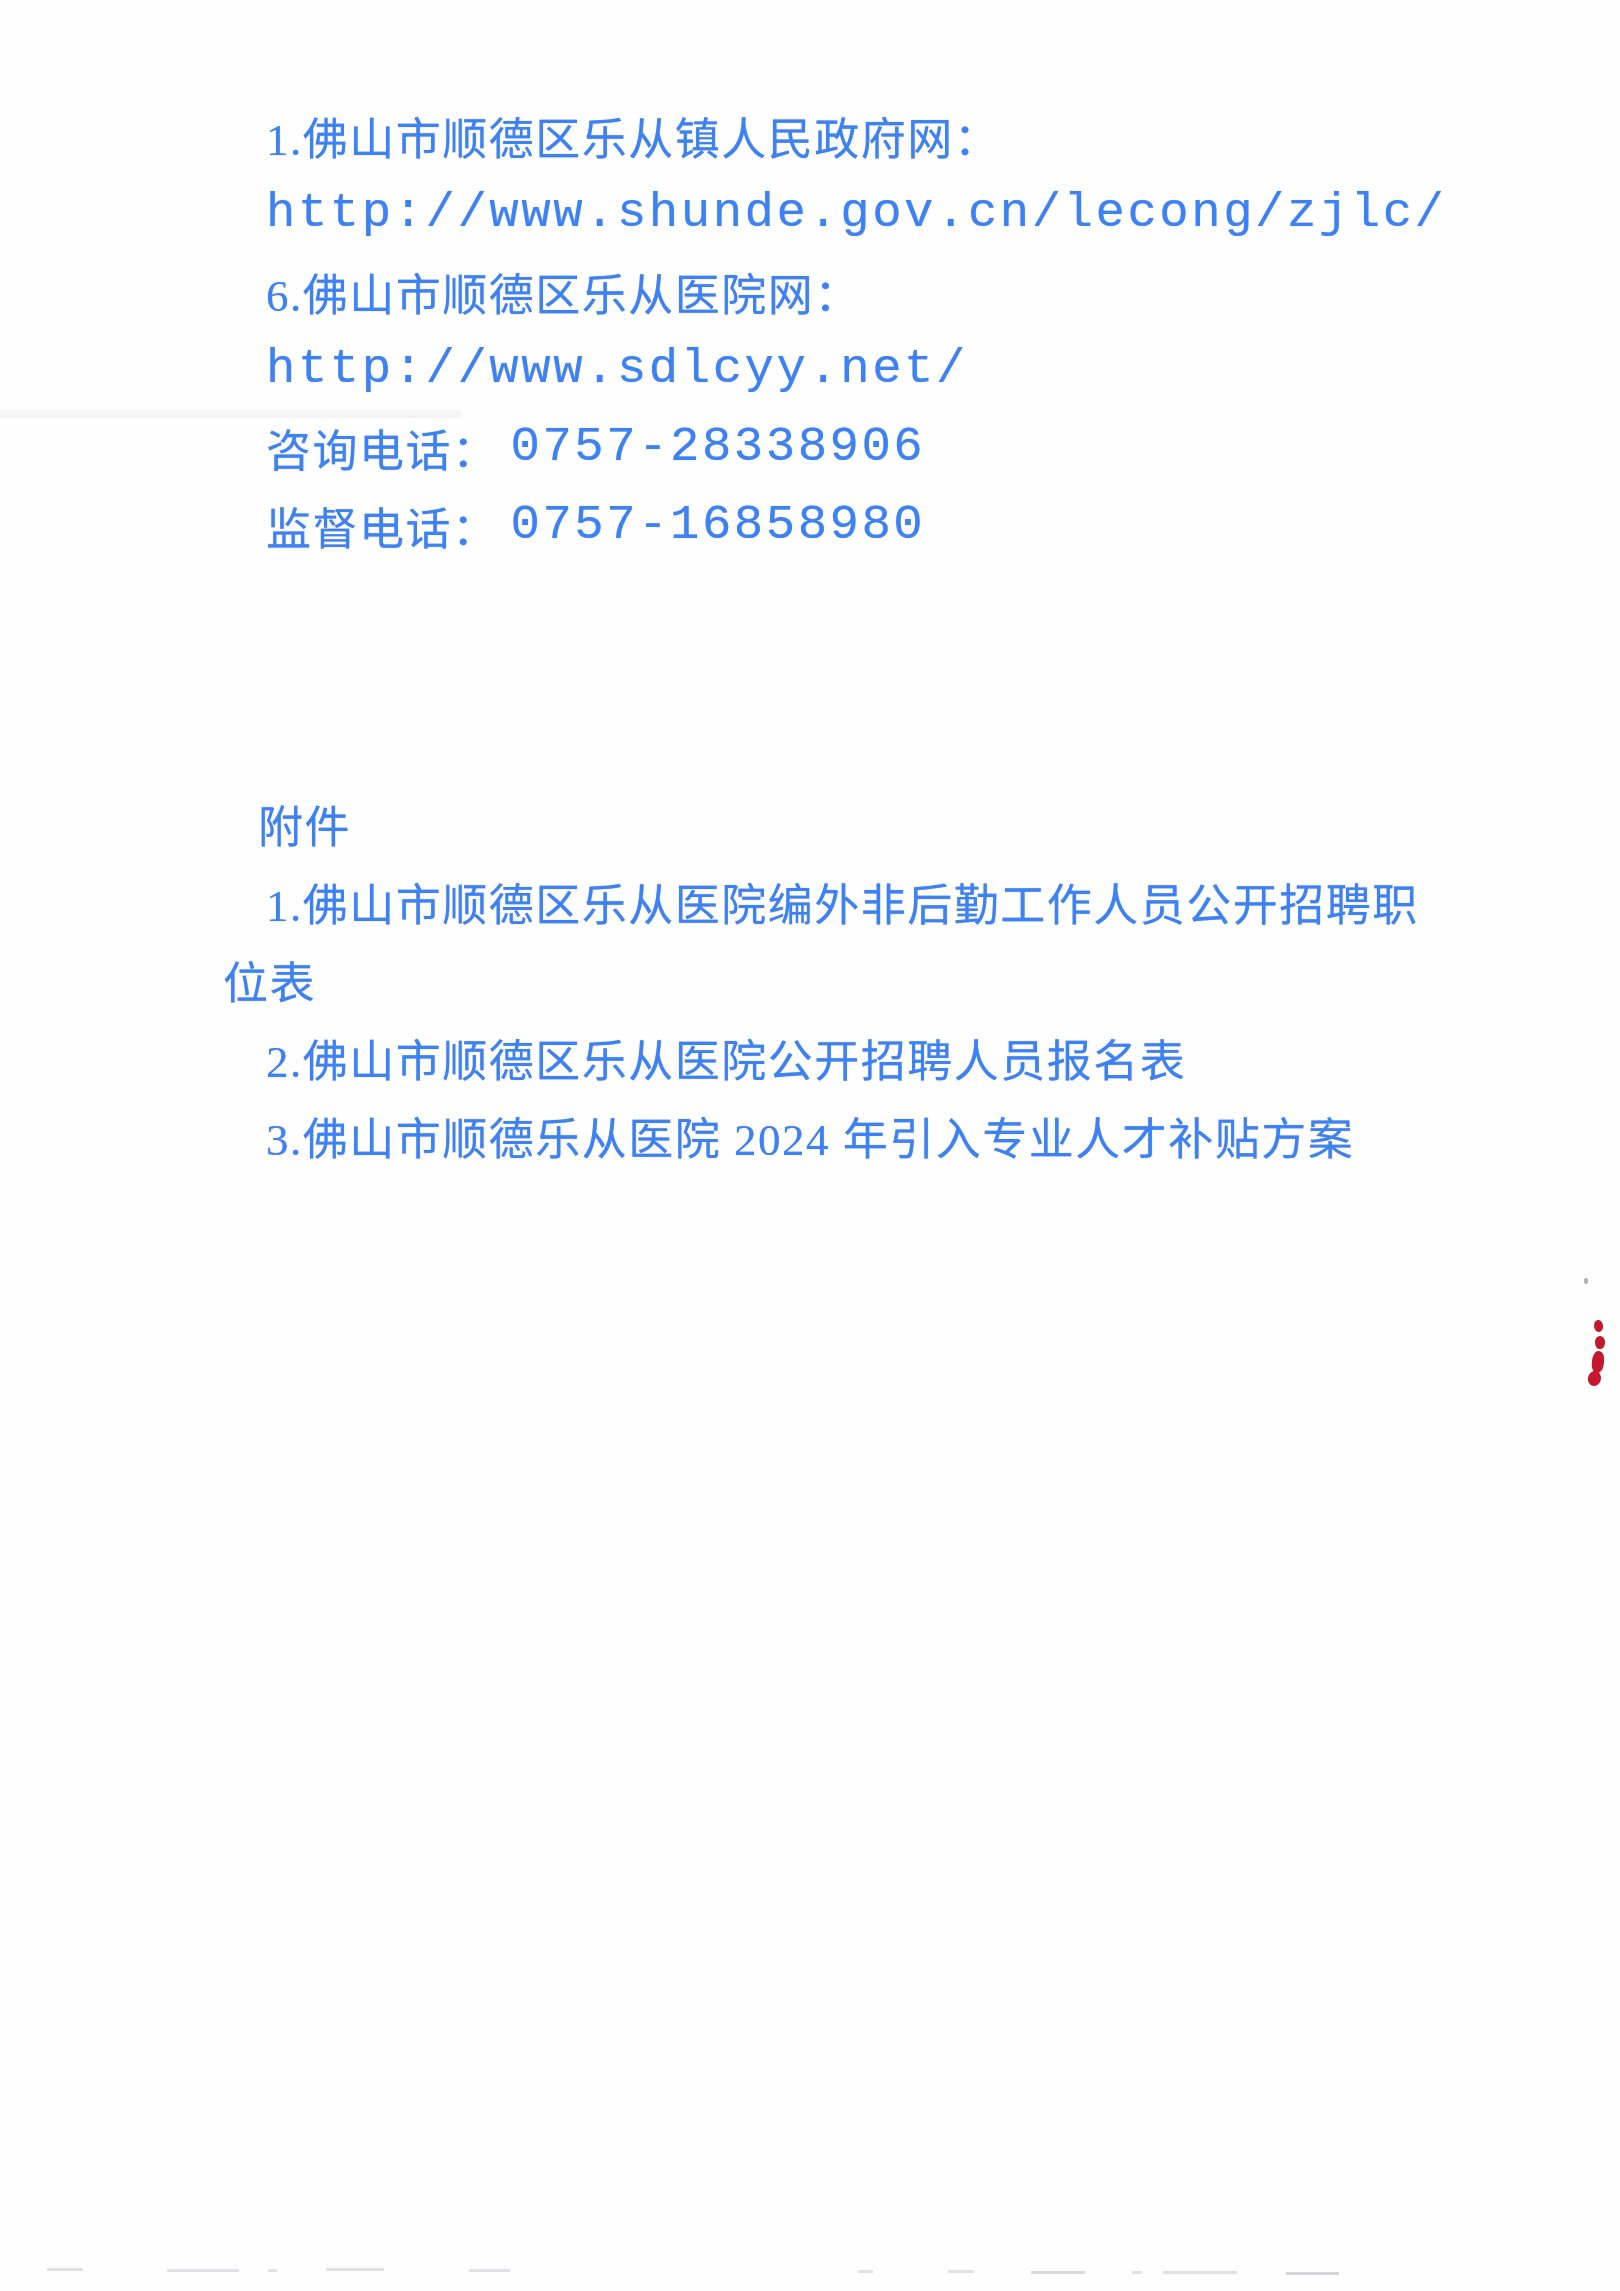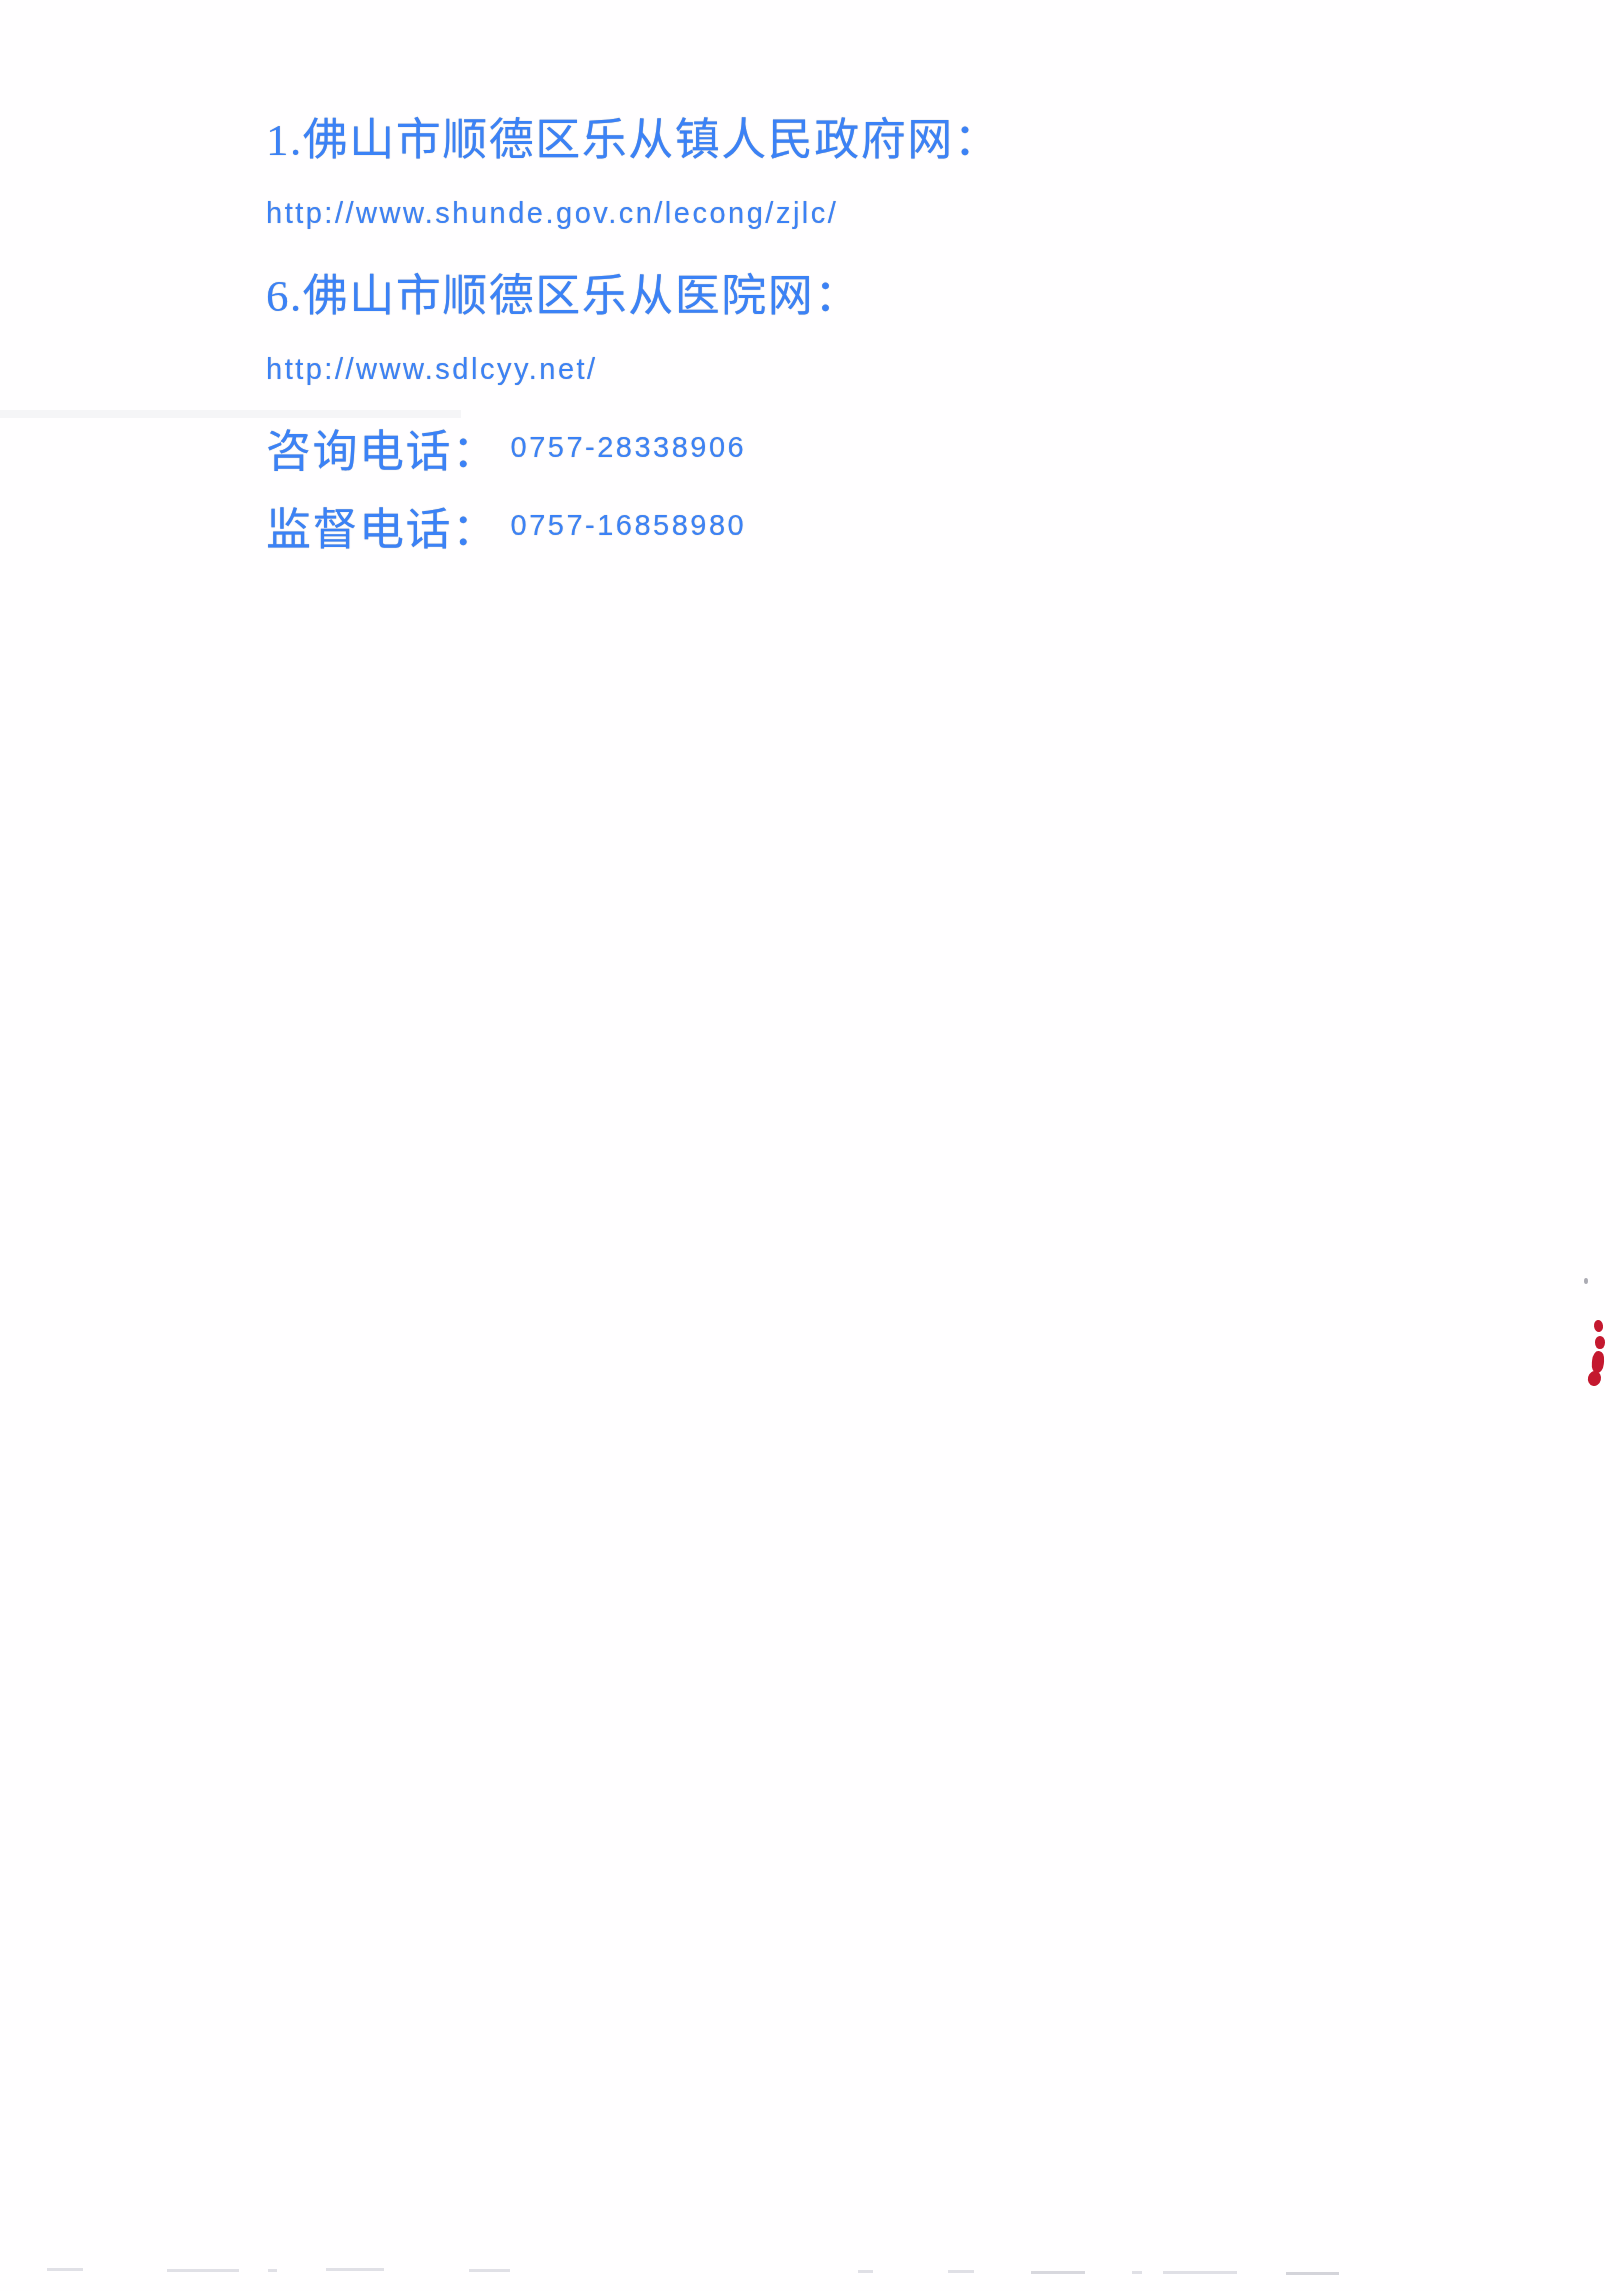--- a/index.html
+++ b/index.html
@@ -40,22 +40,22 @@
     left: 223px;
     right: 59px;
   }
   .attach-section {
     position: absolute;
     top: 784px;
     left: 223px;
     right: 59px;
   }
   .url, .num {
-    font-family: Liberation Sans, sans-serif;
-    font-size: 29px;
+    font-family: Liberation Mono, monospace;
+    font-size: 49px;
     letter-spacing: 2.5px;
   }
   .num { margin-left: 12px; }
 
   
   .red-dot {
     position: absolute;
     background: #c4182f;
     border-radius: 50%;
   }
@@ -91,20 +91,27 @@
 
   <section class="links-section">
     <p class="line indent">1.佛山市顺德区乐从镇人民政府网：</p>
     <p class="line url indent">http://www.shunde.gov.cn/lecong/zjlc/</p>
     <p class="line indent">6.佛山市顺德区乐从医院网：</p>
     <p class="line url indent">http://www.sdlcyy.net/</p>
     <p class="line indent"><span>咨询电话：</span><span class="num">0757-28338906</span></p>
     <p class="line indent"><span>监督电话：</span><span class="num">0757-16858980</span></p>
   </section>
 
+  <section class="attach-section">
+    <p class="line head-indent">附件</p>
+    <p class="line indent">1.佛山市顺德区乐从医院编外非后勤工作人员公开招聘职</p>
+    <p class="line">位表</p>
+    <p class="line indent">2.佛山市顺德区乐从医院公开招聘人员报名表</p>
+    <p class="line indent">3.佛山市顺德乐从医院 2024 年引入专业人才补贴方案</p>
+  </section>
 
   <div class="speck"></div>
 
   <div>
     <div class="red-dot" style="left:1594px; top:1320px; width:8.8px;  height:11.8px; transform:rotate(-8deg);"></div>
     <div class="red-dot" style="left:1595px; top:1336px; width:9.8px; height:12.7px;"></div>
     <div class="red-dot" style="left:1592px; top:1351px; width:11.8px; height:21.6px; border-radius:45%; transform:rotate(6deg);"></div>
     <div class="red-dot" style="left:1588px; top:1371px; width:12.7px; height:14.7px; transform:rotate(14deg);"></div>
   </div>
 

